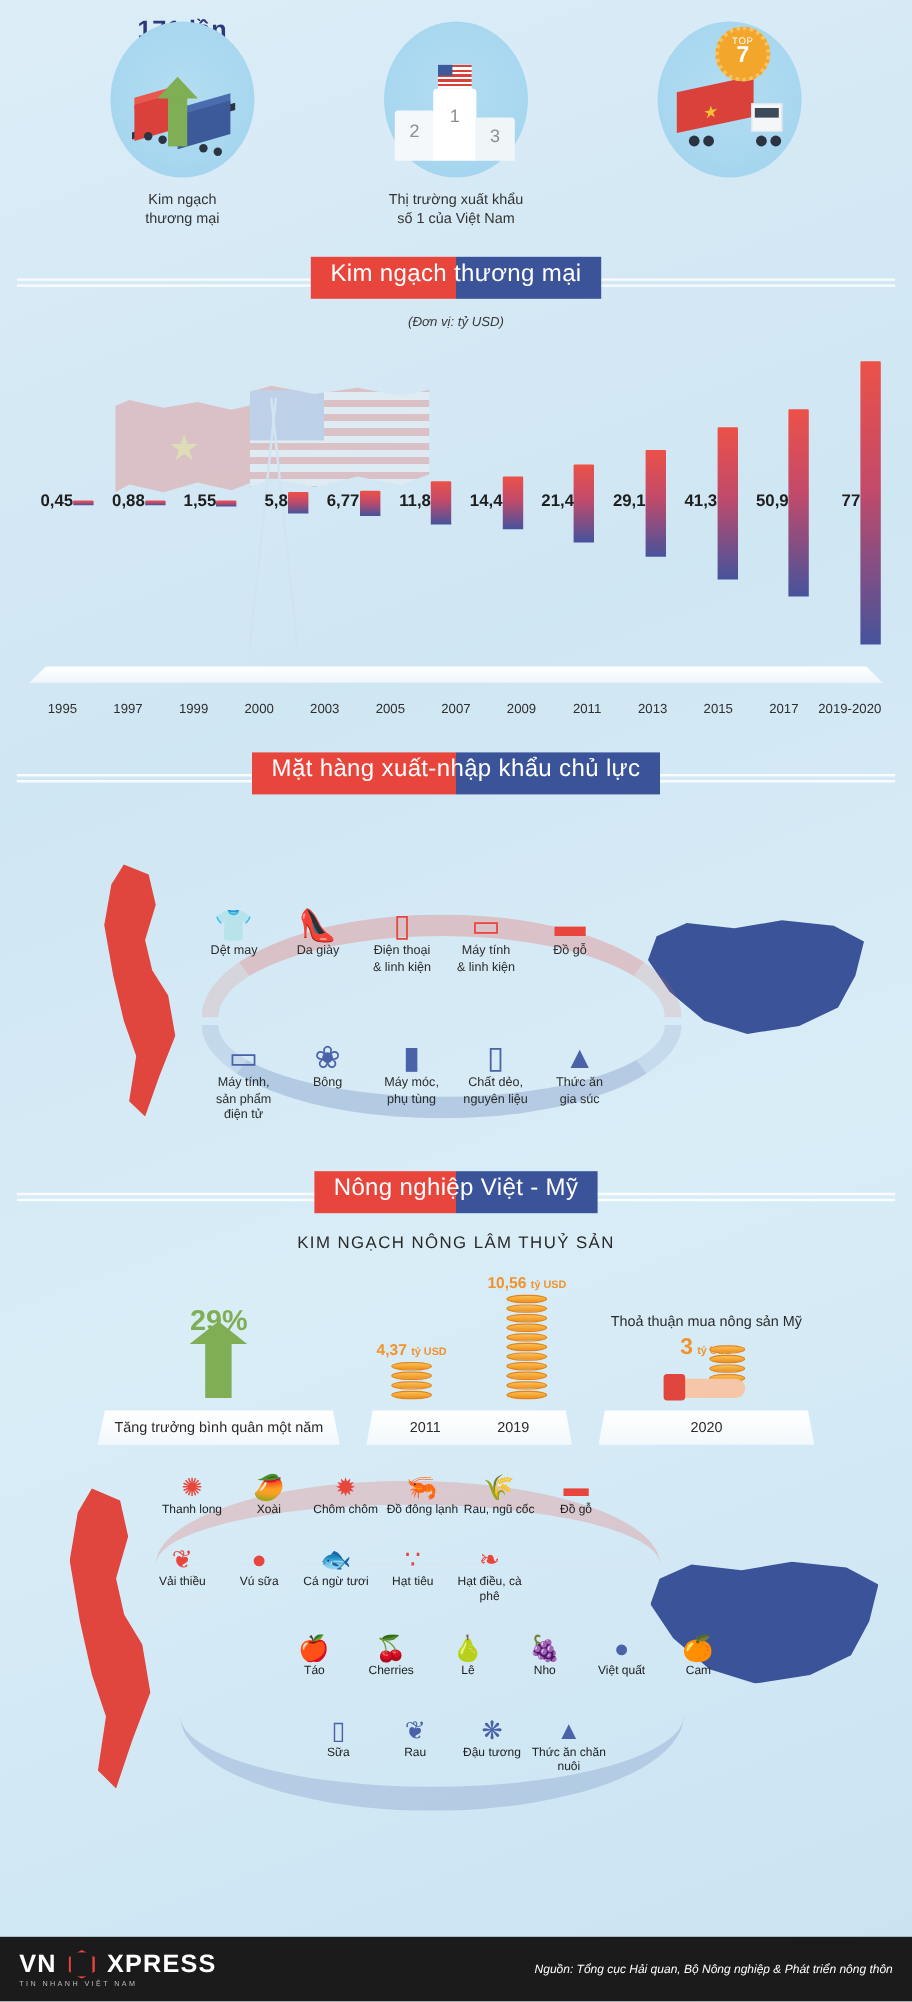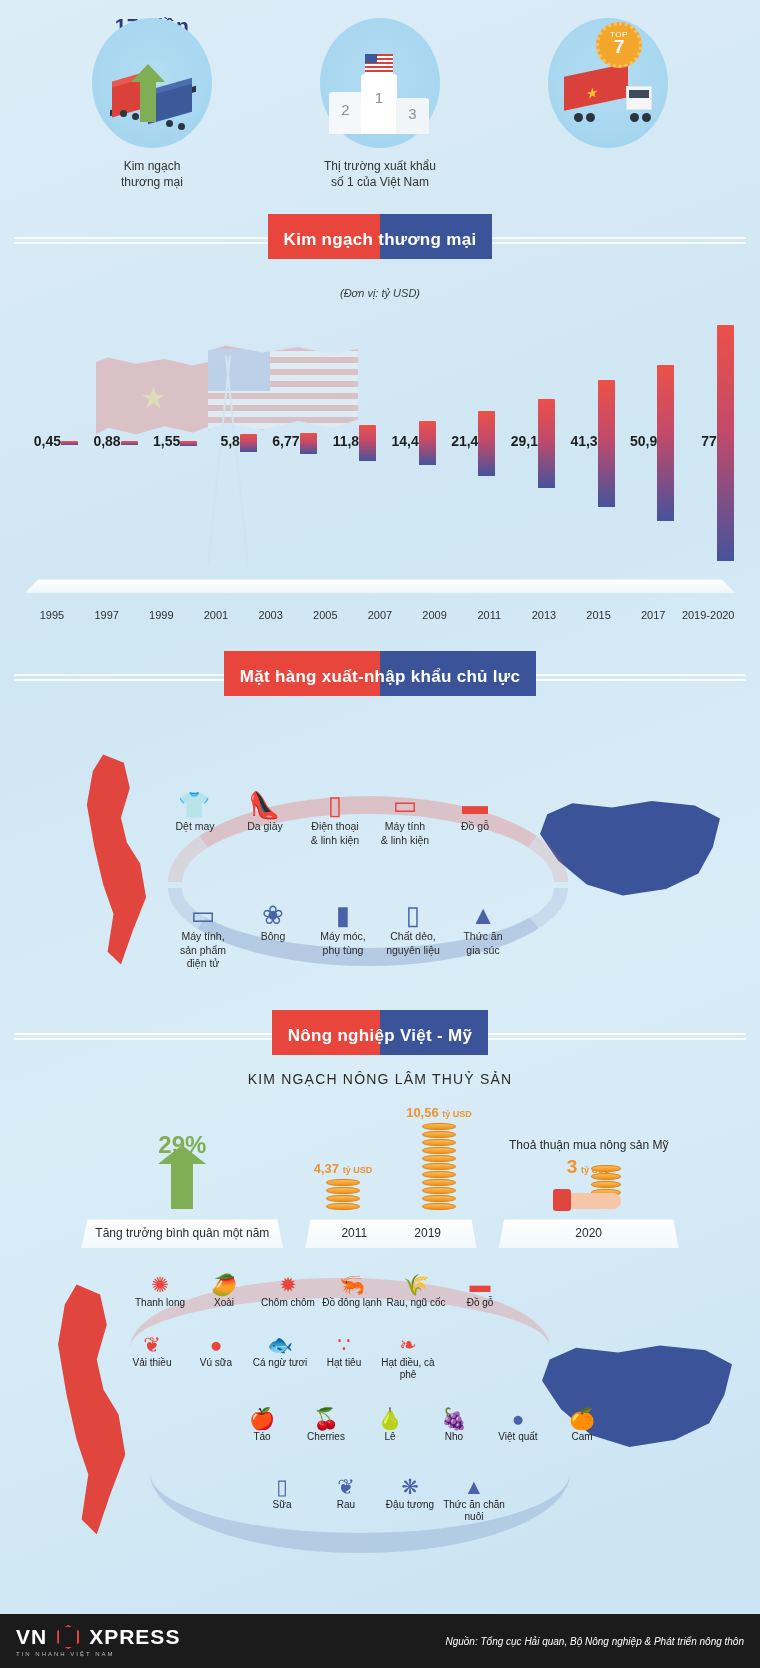--- a/index.html
+++ b/index.html
@@ -67,27 +67,27 @@
     background: #f2a72c; color:#fff; text-align:center; border: 3px dotted #f7c465;
   }
   .top7 .t { font-size: 8px; letter-spacing: .5px; margin-top: 5px; }
   .top7 .n { font-size: 19px; font-weight: bold; line-height: 16px; }
 
   
   .banner-wrap { position: relative; text-align: center; margin: 0 auto; }
   .banner-rule { position:absolute; left: 14px; right: 14px; top: 50%;
      height: 7px; border-top: 2px solid rgba(255,255,255,.85); border-bottom: 2px solid rgba(255,255,255,.85); }
   .banner {
-    position: relative; display: inline-block; padding: 16px 16px 9px;
+    position: relative; display: inline-block; padding: 3px 16px 9px;
     background: linear-gradient(90deg, #e8453c 0%, #e8453c 50%, #3b5499 50%, #3b5499 100%);
-    color: #fff; font-size: 17px; font-weight: bold; letter-spacing: .3px;
-  }
-
-  
-  .chart-unit { text-align:center; font-size: 11px; font-style: italic; color:#3a3a3a; margin-top: 28px; }
+    color: #fff; font-size: 20px; font-weight: normal; letter-spacing: .3px;
+  }
+
+  
+  .chart-unit { text-align:center; font-size: 11px; font-style: italic; color:#3a3a3a; margin-top: 14px; }
   .chart-area { position: relative; height: 300px; margin: 6px 18px 0; }
   .flags-bg { position:absolute; left: 78px; top: 40px; width: 260px; height: 180px; opacity:.30; }
   .flag-vn {
     position:absolute; left:0; top:12px; width:118px; height:80px; background:#e8685f;
     clip-path: polygon(0 6%,10% 0,34% 8%,58% 2%,82% 10%,100% 4%,100% 84%,82% 94%,58% 86%,34% 96%,10% 88%,0 96%);
   }
   .flag-vn .star { position:absolute; left:44px; top:26px; color:#f2c230; font-size:30px; line-height:30px; }
   .flag-us {
     position:absolute; left:112px; top:0; width:150px; height:88px;
     background: repeating-linear-gradient(#e8685f 0 6px, #fdf2f1 6px 12px);
@@ -335,21 +335,21 @@
           <div class="bar-val">77</div>
           <div class="bar" style="height: 236px;"></div>
         </div>
       </div>
   </div>
 
   <div class="years" id="years">
       <div class="year">1995</div>
       <div class="year">1997</div>
       <div class="year">1999</div>
-      <div class="year">2001</div>
+      <div class="year">2000</div>
       <div class="year">2003</div>
       <div class="year">2005</div>
       <div class="year">2007</div>
       <div class="year">2009</div>
       <div class="year">2011</div>
       <div class="year">2013</div>
       <div class="year">2015</div>
       <div class="year">2017</div>
       <div class="year">2019-2020</div>
     </div>

